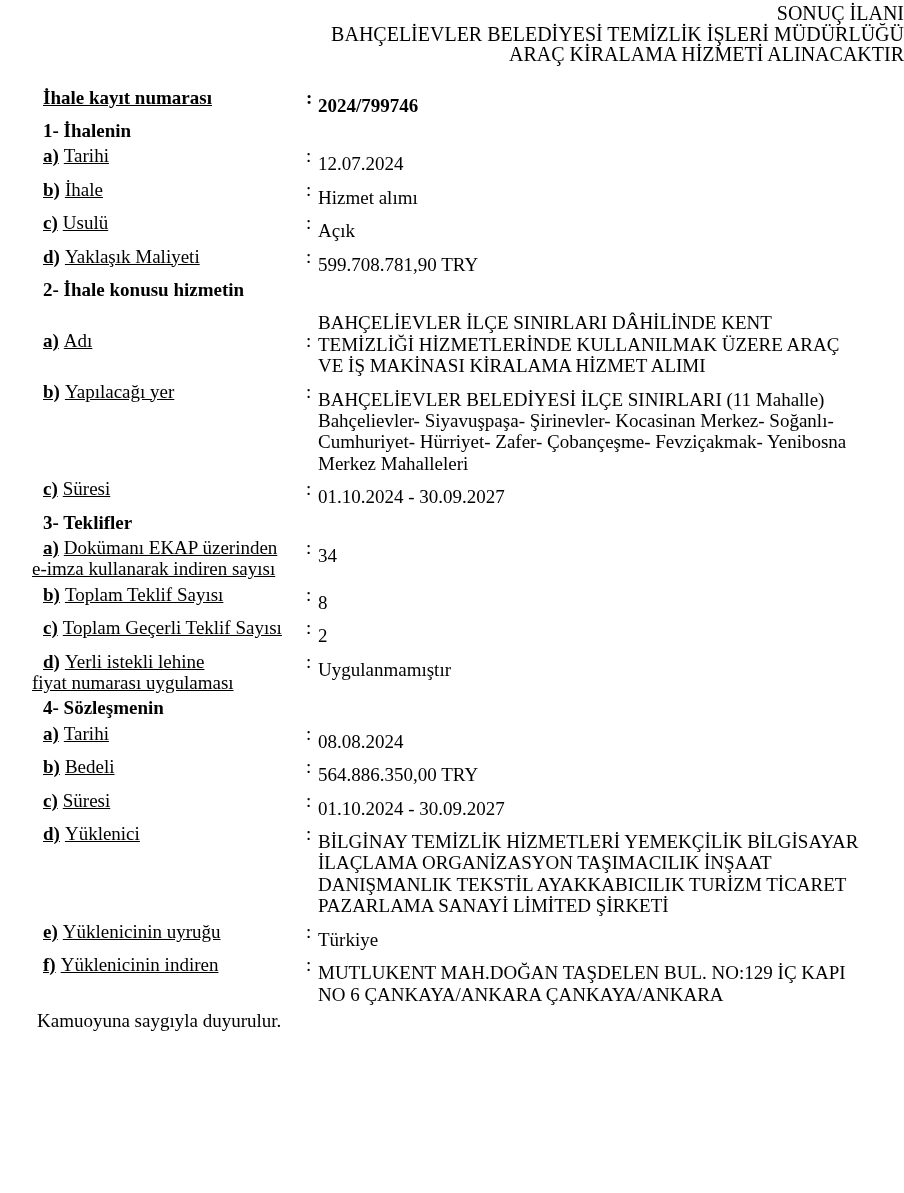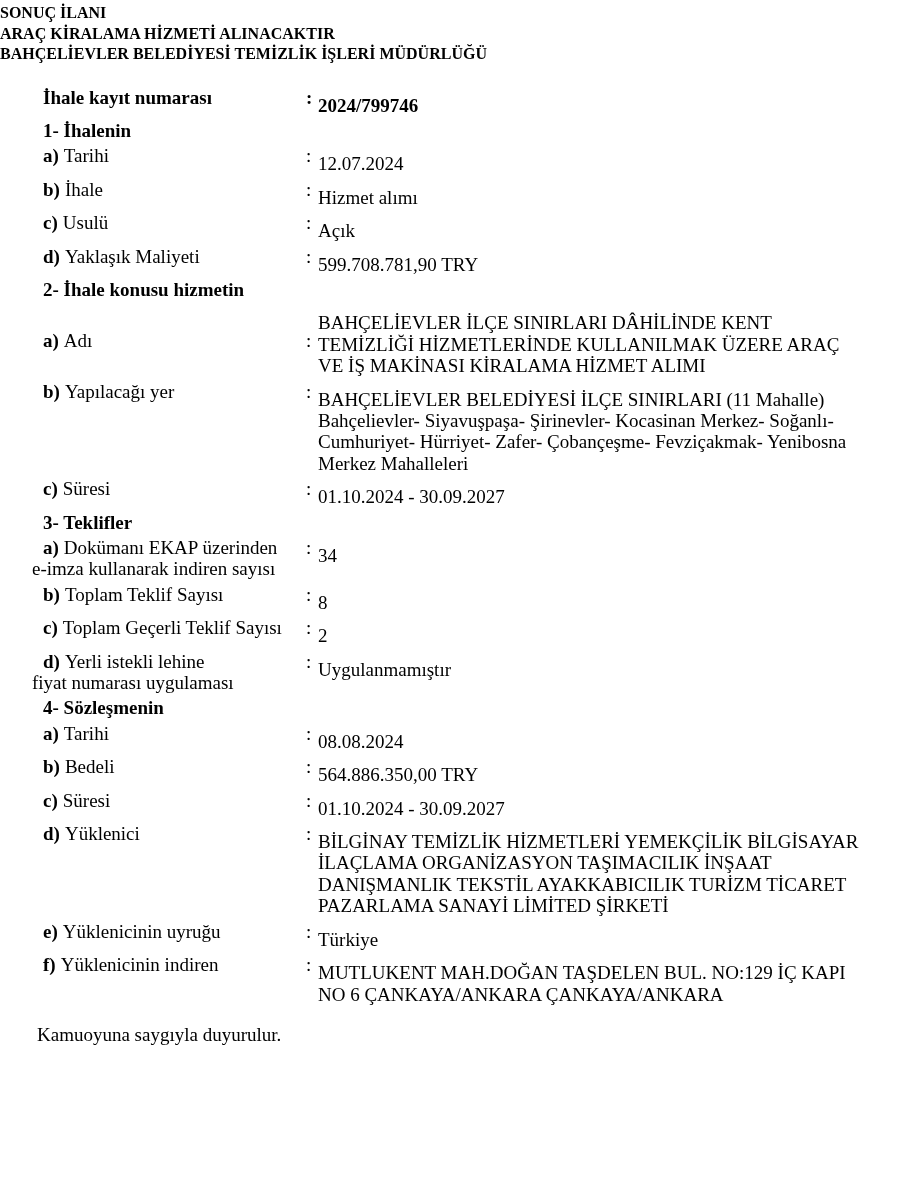--- a/index.html
+++ b/index.html
@@ -10,68 +10,69 @@
     color: #000000;
     overflow: hidden;
   }
   .page {
     width: 904px; height: 1193px;
     padding: 3px 16px 0 32px;
   }
   
   .doc-title {
     margin-left: -32px; margin-right: -16px;
-    text-align: left;
-    font-weight: bold;
-    font-size: 16px;
+    text-align: right;
+    font-weight: normal;
+    font-size: 20px;
     line-height: 20.5px;
     margin-bottom: 22px;
   }
   
   .row {
     display: flex;
     align-items: flex-start;
     font-size: 19px;
     line-height: 21.4px;
     margin-bottom: 4px;
   }
   .row.v-center { align-items: center; }
   .lbl {
     width: 274px;
     flex: none;
     text-indent: 11px;
+    text-decoration: underline;
   }
   .lbl .pfx { font-weight: bold; margin-right: 5px; }
   .lbl .lbltxt { white-space: pre-line; }
   .sep { width: 12px; flex: none; }
   .val { flex: 1; white-space: pre-line; margin-top: 8px; }
   .row.reg .lbl, .row.reg .sep, .row.reg .val { font-weight: bold; }
   .heading {
     font-size: 19px;
     line-height: 21.4px;
     font-weight: bold;
     text-indent: 11px;
     margin-bottom: 4px;
   }
   .footer-line {
     font-size: 19px;
     line-height: 21.4px;
-    margin-top: 19px;
+    margin-top: 5px;
     padding-left: 5px;
   }
 </style>
 </head>
 <body>
 
 <div class="page">
 
   <div class="doc-title">
     <div>SONUÇ İLANI</div>
+    <div>BAHÇELİEVLER BELEDİYESİ TEMİZLİK İŞLERİ MÜDÜRLÜĞÜ</div>
     <div>ARAÇ KİRALAMA HİZMETİ ALINACAKTIR</div>
-    <div>BAHÇELİEVLER BELEDİYESİ TEMİZLİK İŞLERİ MÜDÜRLÜĞÜ</div>
   </div>
 
   <div class="row reg">
     <div class="lbl"><span class="lbltxt">İhale kayıt numarası</span></div>
     <div class="sep">:</div>
     <div class="val">2024/799746</div>
   </div>
 
   <div class="heading">1- İhalenin</div>
 

